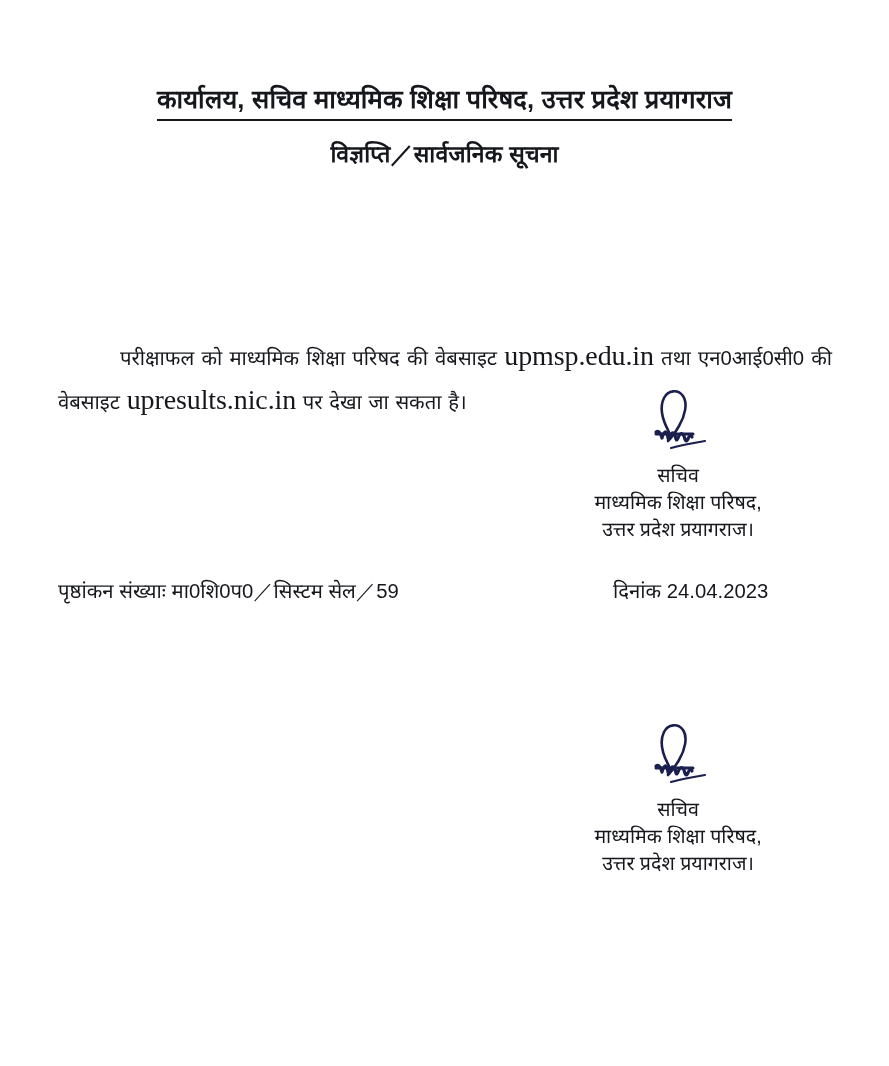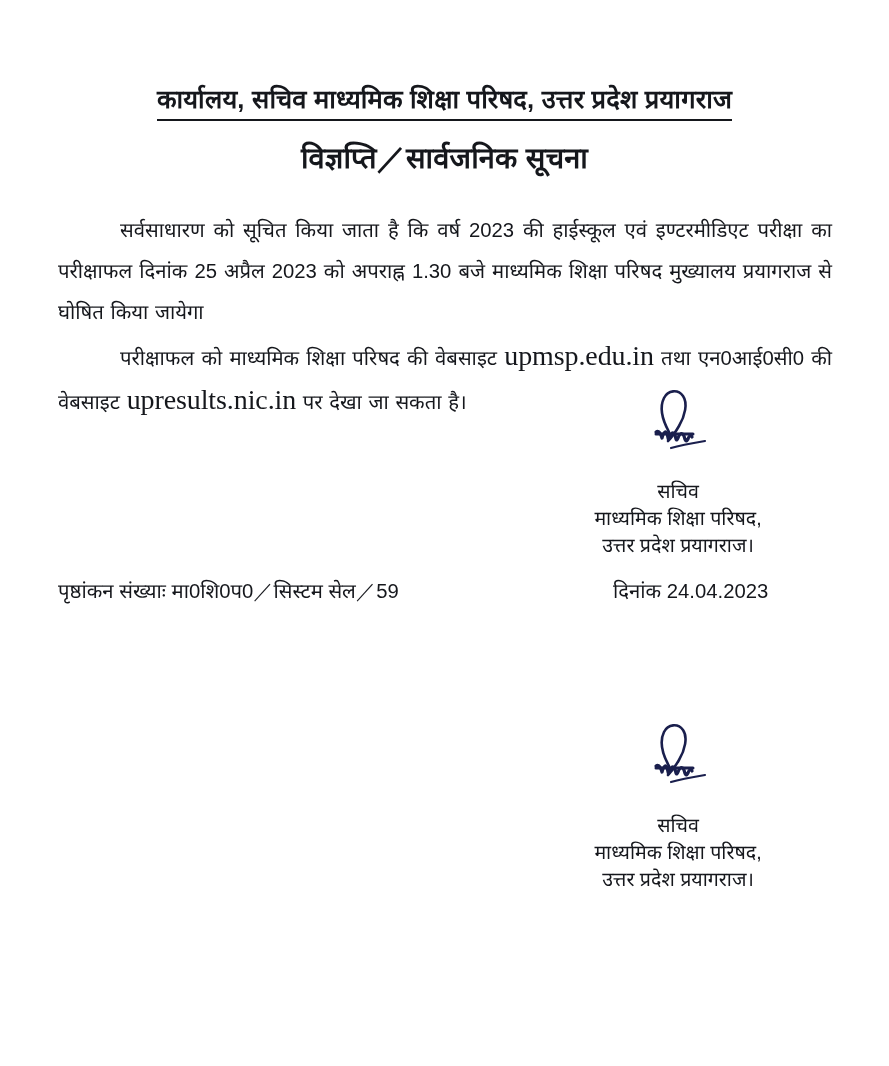--- a/index.html
+++ b/index.html
@@ -39,21 +39,21 @@
     padding-bottom: 3px;
     line-height: 1.25;
     white-space: nowrap;
   }
   .doc-subheading {
     position: absolute;
     left: 0;
     right: 0;
     top: 137px;
     text-align: center;
-    font-size: 29px;
+    font-size: 23px;
     font-weight: 600;
     letter-spacing: 0.2px;
   }
 
   
   .body-block {
     position: absolute;
     left: 58px;
     width: 774px;
   }
@@ -80,21 +80,21 @@
     width: 300px;
     text-align: center;
   }
   .sig-mark {
     display: block;
     margin: 0 auto;
     width: 110px;
     height: 72px;
   }
   .sig-lines {
-    margin-top: 18px;
+    margin-top: 2px;
     font-size: 19.6px;
     line-height: 27px;
     color: #15171c;
   }
   .sig-lines div { white-space: nowrap; }
 
   #sig-block-1 { left: 528px; top: 388px; }
   #sig-block-2 { left: 528px; top: 722px; }
 
   
@@ -125,23 +125,20 @@
 <body>
 
 <div class="page">
 
   <div class="doc-heading">
     <span class="line1">कार्यालय, सचिव माध्यमिक शिक्षा परिषद, उत्तर प्रदेश प्रयागराज</span>
   </div>
 
   <div class="doc-subheading">विज्ञप्ति／सार्वजनिक सूचना</div>
 
-  <div class="body-block" id="para-1">
-    <p class="para indent">सर्वसाधारण को सूचित किया जाता है कि वर्ष 2023 की हाईस्कूल एवं इण्टरमीडिएट परीक्षा का परीक्षाफल दिनांक 25 अप्रैल 2023 को अपराह्न 1.30 बजे माध्यमिक शिक्षा परिषद मुख्यालय प्रयागराज से घोषित किया जायेगा</p>
-  </div>
 
   <div class="body-block" id="para-2">
     <p class="para indent"><span>परीक्षाफल को माध्यमिक शिक्षा परिषद की वेबसाइट </span><span class="url">upmsp.edu.in</span><span> तथा एन0आई0सी0 की वेबसाइट </span><span class="url">upresults.nic.in</span><span> पर देखा जा सकता है।</span></p>
   </div>
 
   <div class="sig-block" id="sig-block-1">
     <svg class="sig-mark" viewBox="0 0 110 72">
       <g fill="none" stroke="#1a1f4d" stroke-linecap="round" stroke-linejoin="round">
         <path d="M46 44 C40 33 36 20 41 10 C45 2 55 1 60 8 C65 15 62 28 56 38 C52 45 48 50 45 53" stroke-width="2.6"></path>
         <path d="M33 44 C36 42 38 46 39 50 C40 46 42 42 44 45 C45 49 45 53 46 50 C48 45 50 43 52 47 C53 51 53 54 55 50 C57 45 59 44 61 48 C62 52 63 55 65 51 C66 48 68 46 69 49" stroke-width="3.2"></path>

